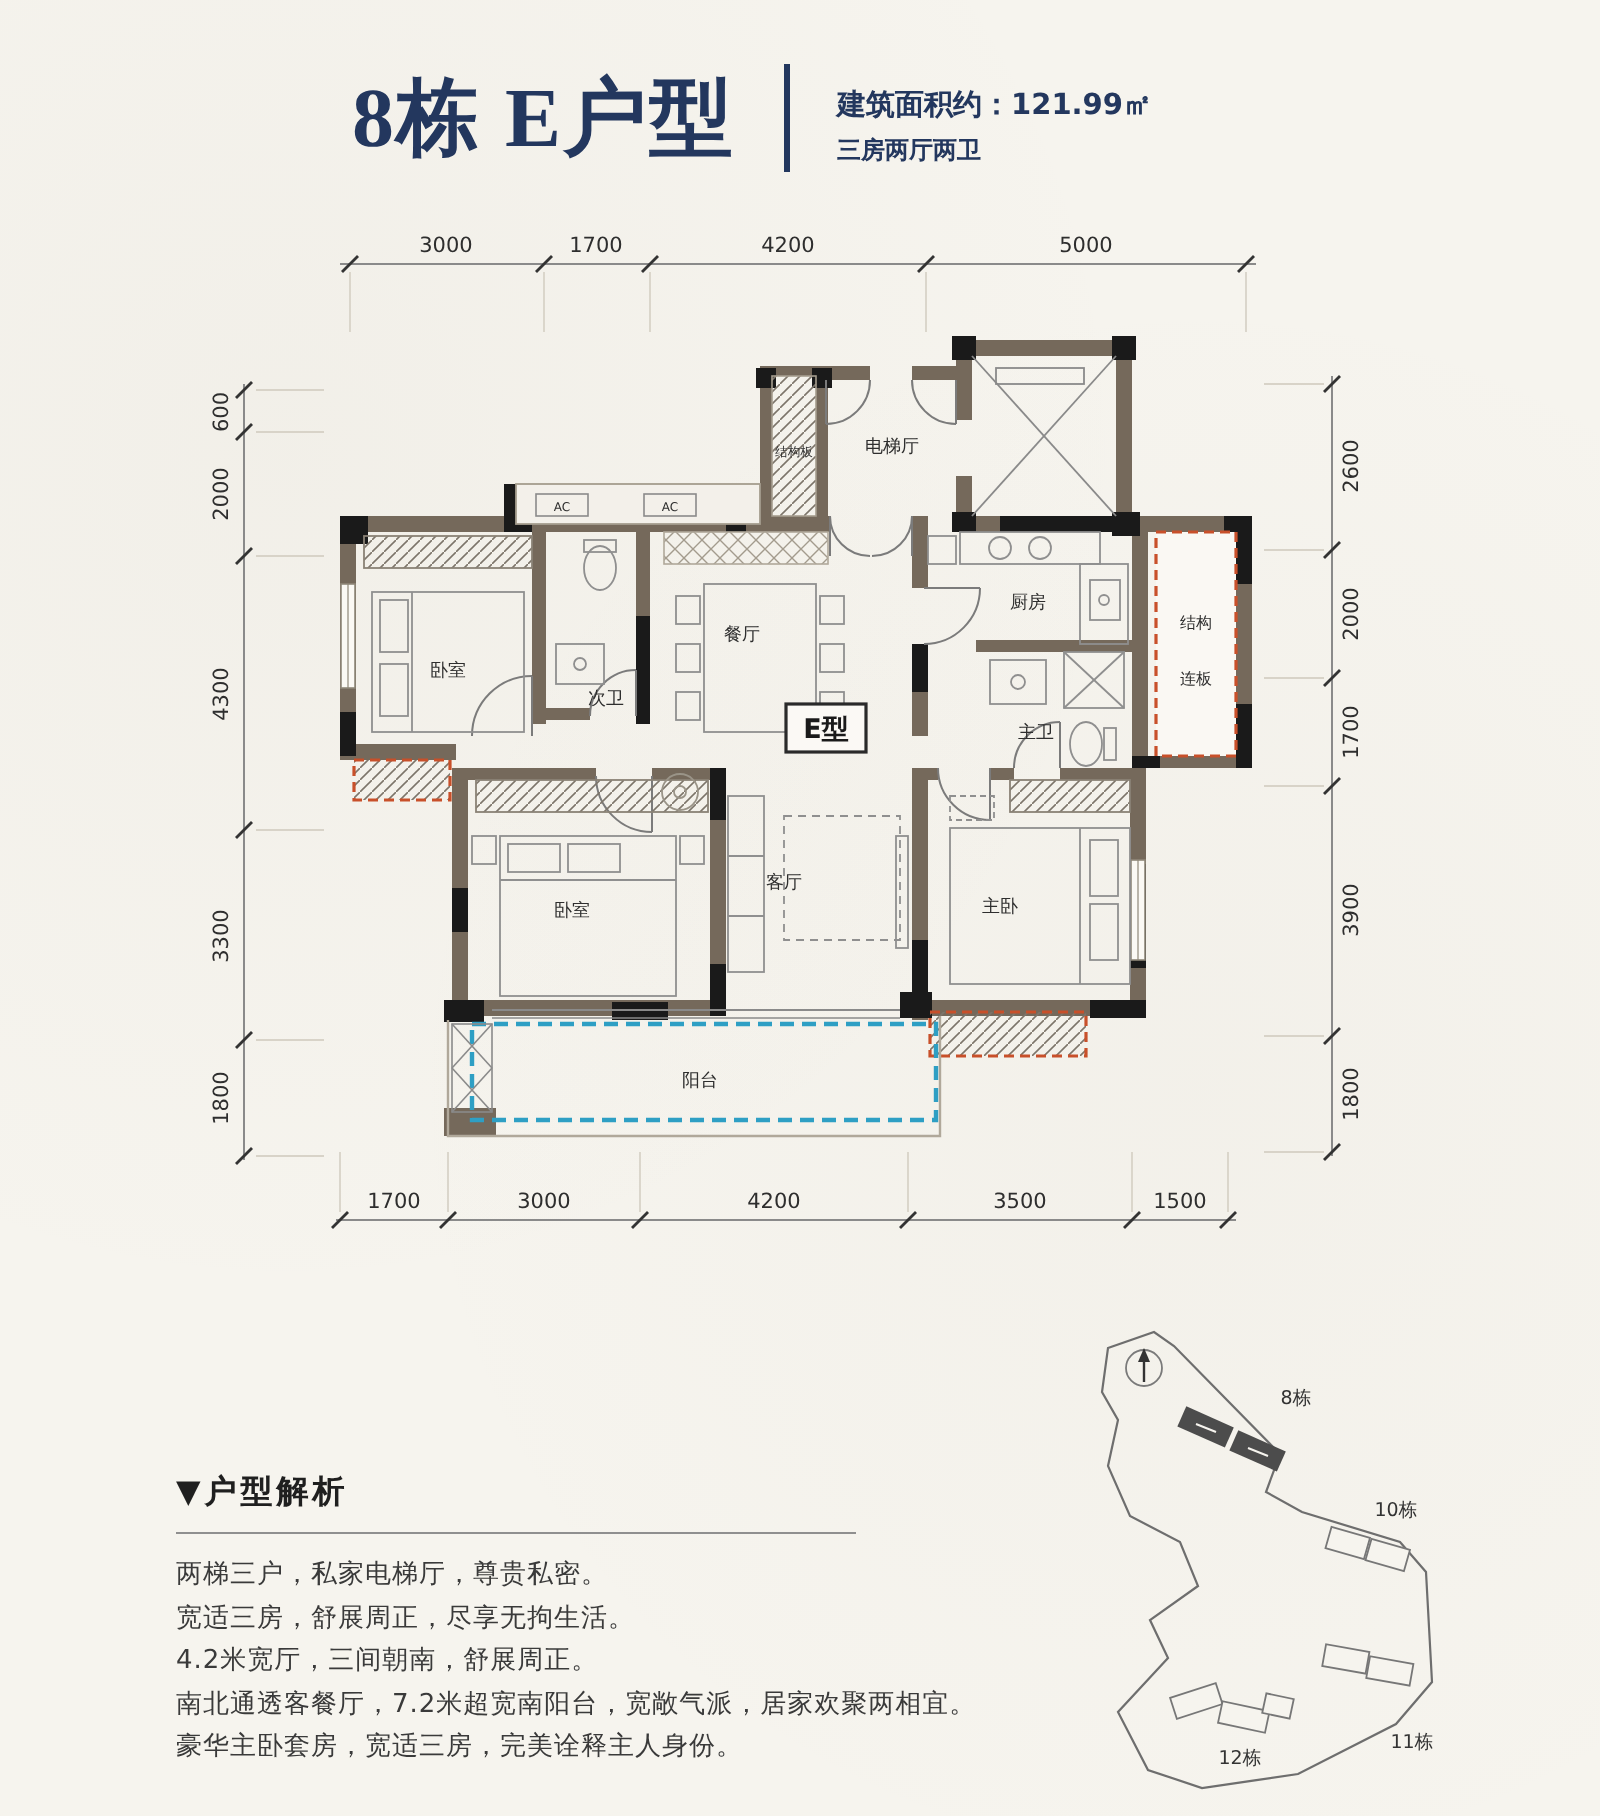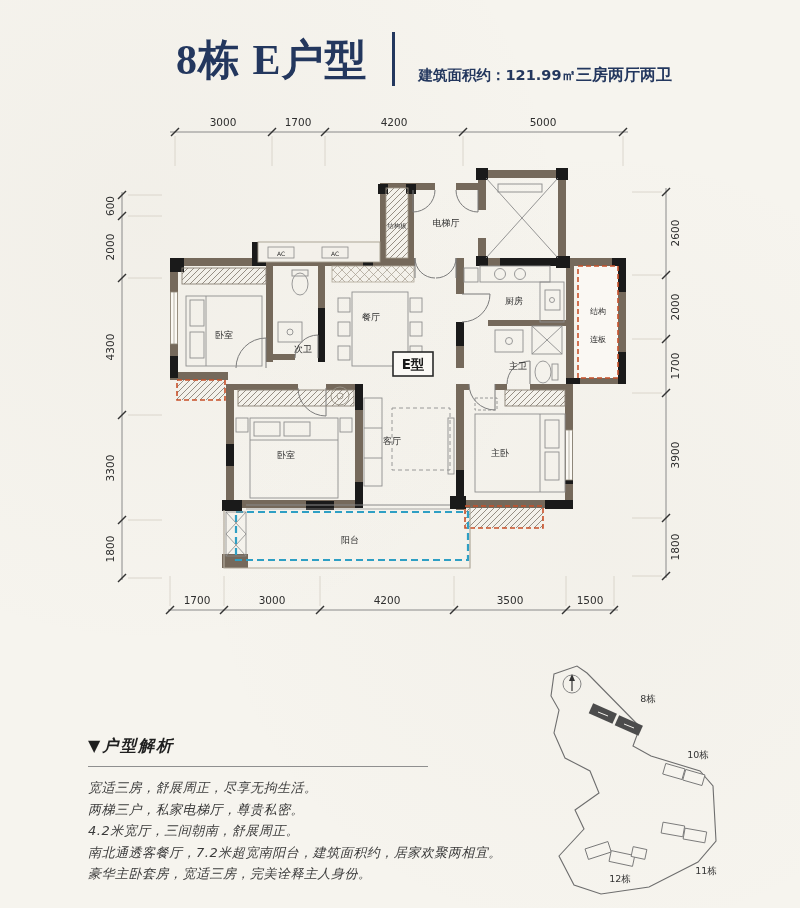--- a/index.html
+++ b/index.html
@@ -15,26 +15,26 @@
       radial-gradient(circle at 75% 60%, rgba(160,150,130,0.04), transparent 50%),
       #f6f4ee;
   }
   .title-block{position:absolute;left:176px;top:30px;display:flex;align-items:flex-end;gap:12px;}
   .title-main{
     font-family:"Liberation Serif","DejaVu Serif",serif;
     font-weight:bold;font-size:42px;line-height:52px;
     color:#23375e;letter-spacing:1px;white-space:nowrap;
   }
   .title-divider{width:3px;height:54px;background:#23375e;margin:2px 12px 0 12px;}
-  .title-sub{display:flex;justify-content:center;padding-top:5px;}
+  .title-sub{display:flex;flex-direction:column;justify-content:center;padding-top:5px;}
   .title-area{font-size:14.5px;font-weight:bold;color:#23375e;line-height:22px;white-space:nowrap;}
-  .title-rooms{font-size:16px;font-weight:bold;color:#23375e;line-height:22px;white-space:nowrap;}
+  .title-rooms{font-size:12px;font-weight:bold;color:#23375e;line-height:22px;white-space:nowrap;}
   .plan-svg{position:absolute;left:0;top:0;}
   .plan-svg text{font-family:"DejaVu Sans","Liberation Sans",sans-serif;}
-  .analysis{position:absolute;left:88px;top:736px;width:560px;font-style:italic;}
+  .analysis{position:absolute;left:88px;top:736px;width:560px;}
   .analysis-header{font-size:16px;font-weight:bold;color:#1f1f1f;letter-spacing:2px;}
   .analysis-rule{width:340px;border:none;border-top:1px solid #8f8f8f;margin:9px 0 10px 0;}
   .analysis-line{font-size:13px;color:#3a3a3a;line-height:21.5px;letter-spacing:0.5px;white-space:nowrap;}
 </style>
 </head>
 <body>
 
 <div class="page">
 
   <div class="title-block">
@@ -400,20 +400,20 @@
         <text x="698" y="758">10栋</text>
         <text x="706" y="874">11栋</text>
         <text x="620" y="882">12栋</text>
       </g>
     </g>
   </svg>
 
   <section class="analysis">
     <div class="analysis-header">▼户型解析</div>
     <hr class="analysis-rule">
+    <div class="analysis-line">两梯三户，私家电梯厅，尊贵私密。</div>
     <div class="analysis-line">宽适三房，舒展周正，尽享无拘生活。</div>
-    <div class="analysis-line">两梯三户，私家电梯厅，尊贵私密。</div>
     <div class="analysis-line">4.2米宽厅，三间朝南，舒展周正。</div>
-    <div class="analysis-line">南北通透客餐厅，7.2米超宽南阳台，建筑面积约，居家欢聚两相宜。</div>
+    <div class="analysis-line">南北通透客餐厅，7.2米超宽南阳台，宽敞气派，居家欢聚两相宜。</div>
     <div class="analysis-line">豪华主卧套房，宽适三房，完美诠释主人身份。</div>
   </section>
 
 </div>
 
 </body></html>

